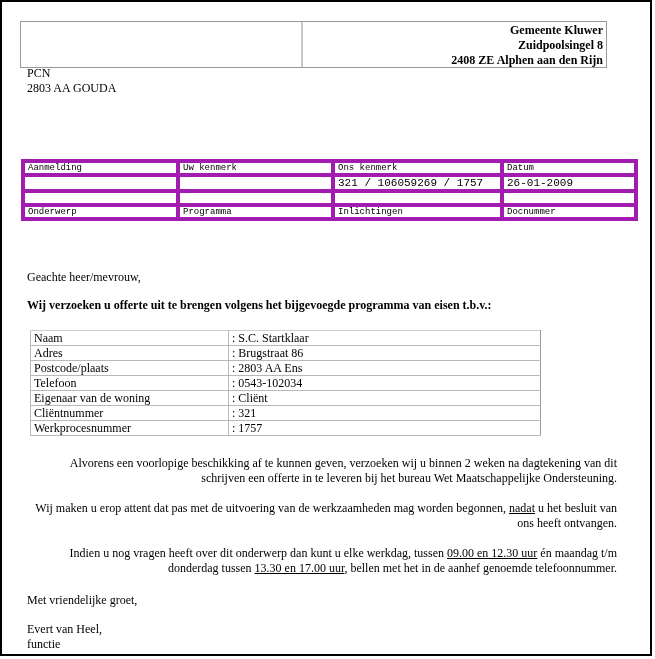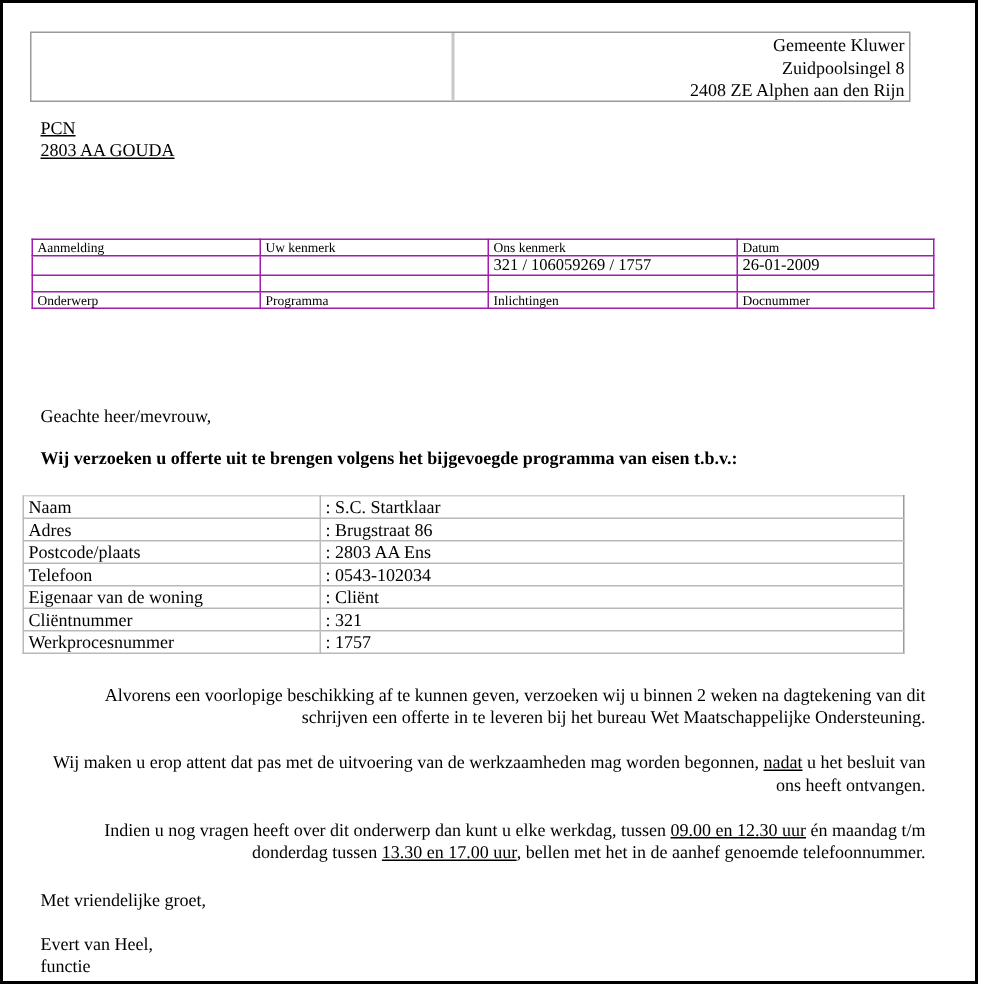--- a/index.html
+++ b/index.html
@@ -7,41 +7,41 @@
   .page {
     position: absolute; left: 0; top: 0; width: 652px; height: 656px;
     border: 2px solid #000; border-left: 2px solid #000; background: #fff;
     box-sizing: border-box;
   }
   .serif { font-family: "Liberation Serif", "DejaVu Serif", serif; font-size: 12px; color: #000; }
 
   
   .sender {
     position: absolute; left: 18px; top: 19px; width: 587px; height: 47px;
-    border: 1px solid #9a9a9a; box-sizing: border-box; display: flex;
+    border: 1px solid #9a9a9a; box-sizing: border-box; display: flex; font-weight: bold;
   }
   .sender .left { width: 280px; border-right: 2px solid #c8c8c8; }
   .sender .right { flex: 1; text-align: right; padding-right: 3px; padding-top: 1px; line-height: 15px; }
 
-  .recipient { position: absolute; left: 25px; top: 76px; line-height: 15px; text-decoration: underline; }
+  .recipient { position: absolute; left: 25px; top: 64px; line-height: 15px; }
 
   
   .ref { position: absolute; left: 19px; top: 157px; border-collapse: collapse; }
   .ref td {
-    border: 1px solid #a21caf; padding: 0 3px; height: 10px; line-height: 10px;
-    font-family: Liberation Serif, serif; font-size: 9px; white-space: nowrap;
+    border: 4px solid #a21caf; padding: 0 3px; height: 10px; line-height: 10px;
+    font-family: Liberation Mono, monospace; font-size: 9px; white-space: nowrap;
   }
   .ref td.val { font-size: 11px; line-height: 12px; height: 12px; }
   .ref td.blank { height: 10px; }
 
   .salutation { position: absolute; left: 25px; top: 268px; }
   .intro { position: absolute; left: 25px; top: 296px; font-weight: bold; }
 
   
-  .info { position: absolute; left: 13px; top: 328px; width: 588px; border-collapse: collapse; }
+  .info { position: absolute; left: 28px; top: 328px; width: 511px; border-collapse: collapse; }
   .info td {
     border: 1px solid #b9b9b9; border-top: 1px solid #cfcfcf; padding: 0 4px 0 3px;
     height: 14px; line-height: 14px; font-family: "Liberation Serif", "DejaVu Serif", serif; font-size: 12px;
   }
   .info td.k { width: 190px; }
   .info tr td:last-child { border-right: 1px solid #9a9a9a; margin-left: 35px; }
 
   .para { position: absolute; left: 25px; width: 590px; line-height: 15px; text-align: right; }
   .p1 { top: 454px; }
   .p2 { top: 499px; }

